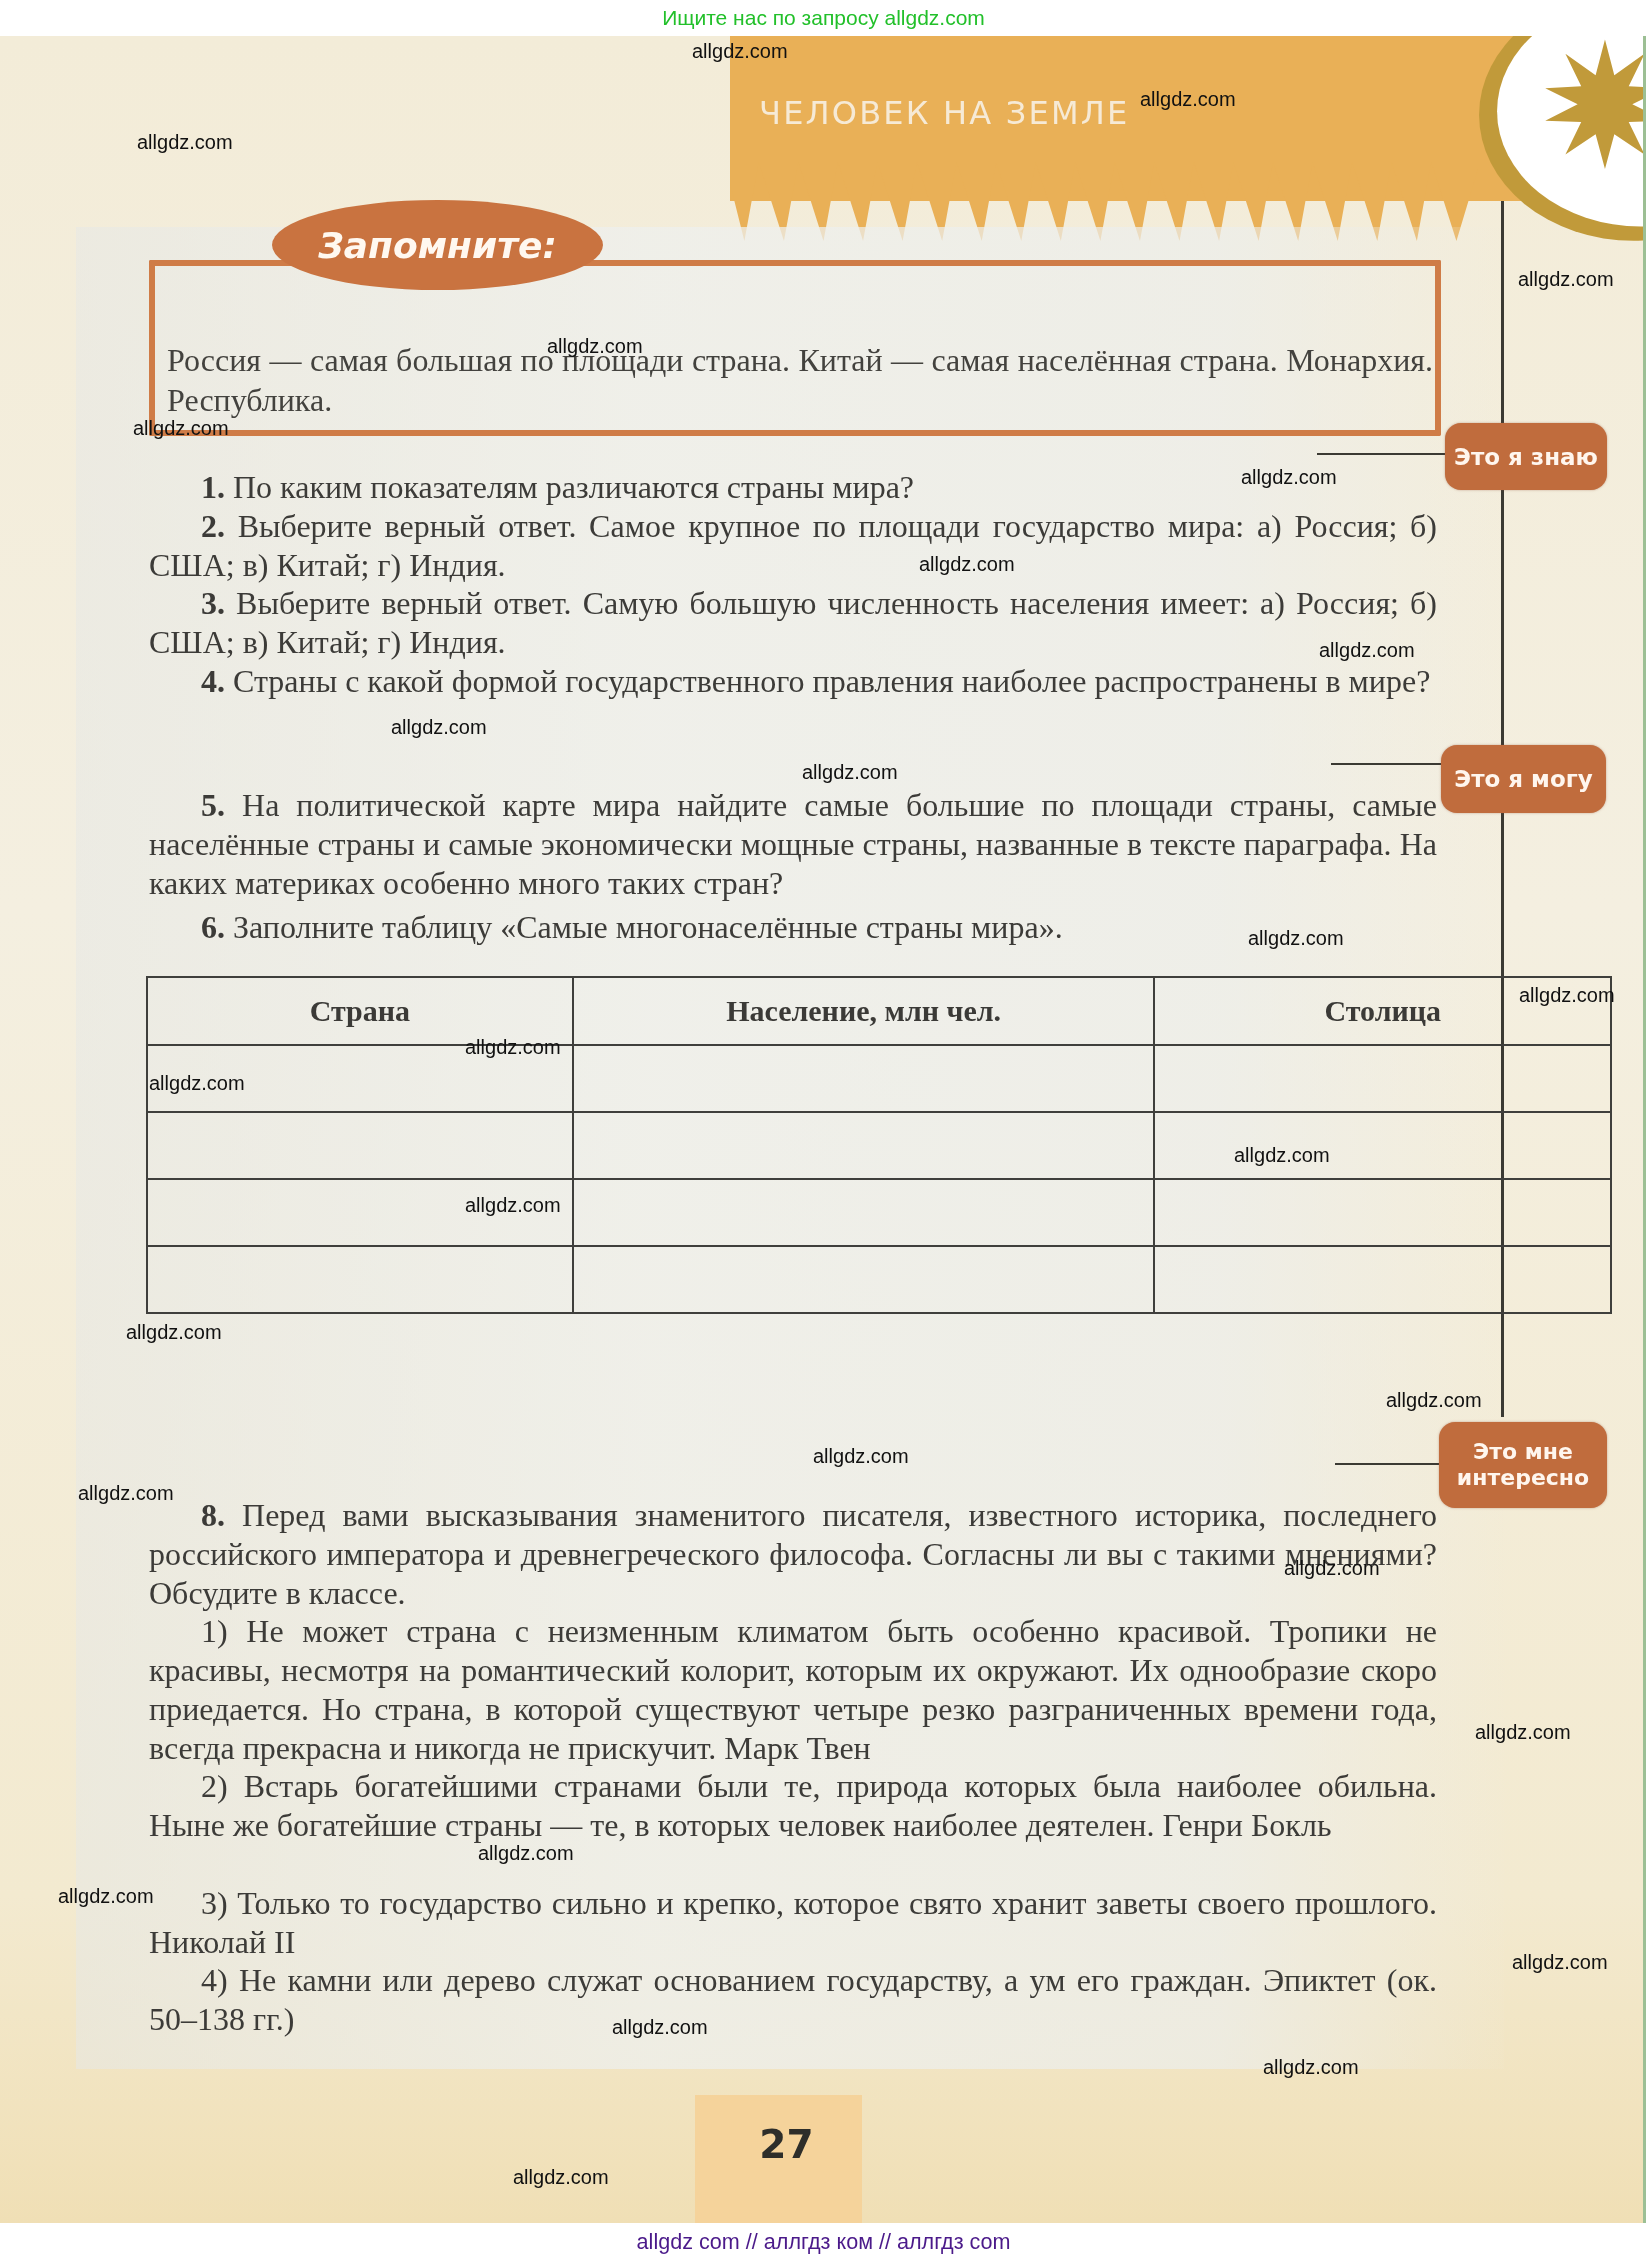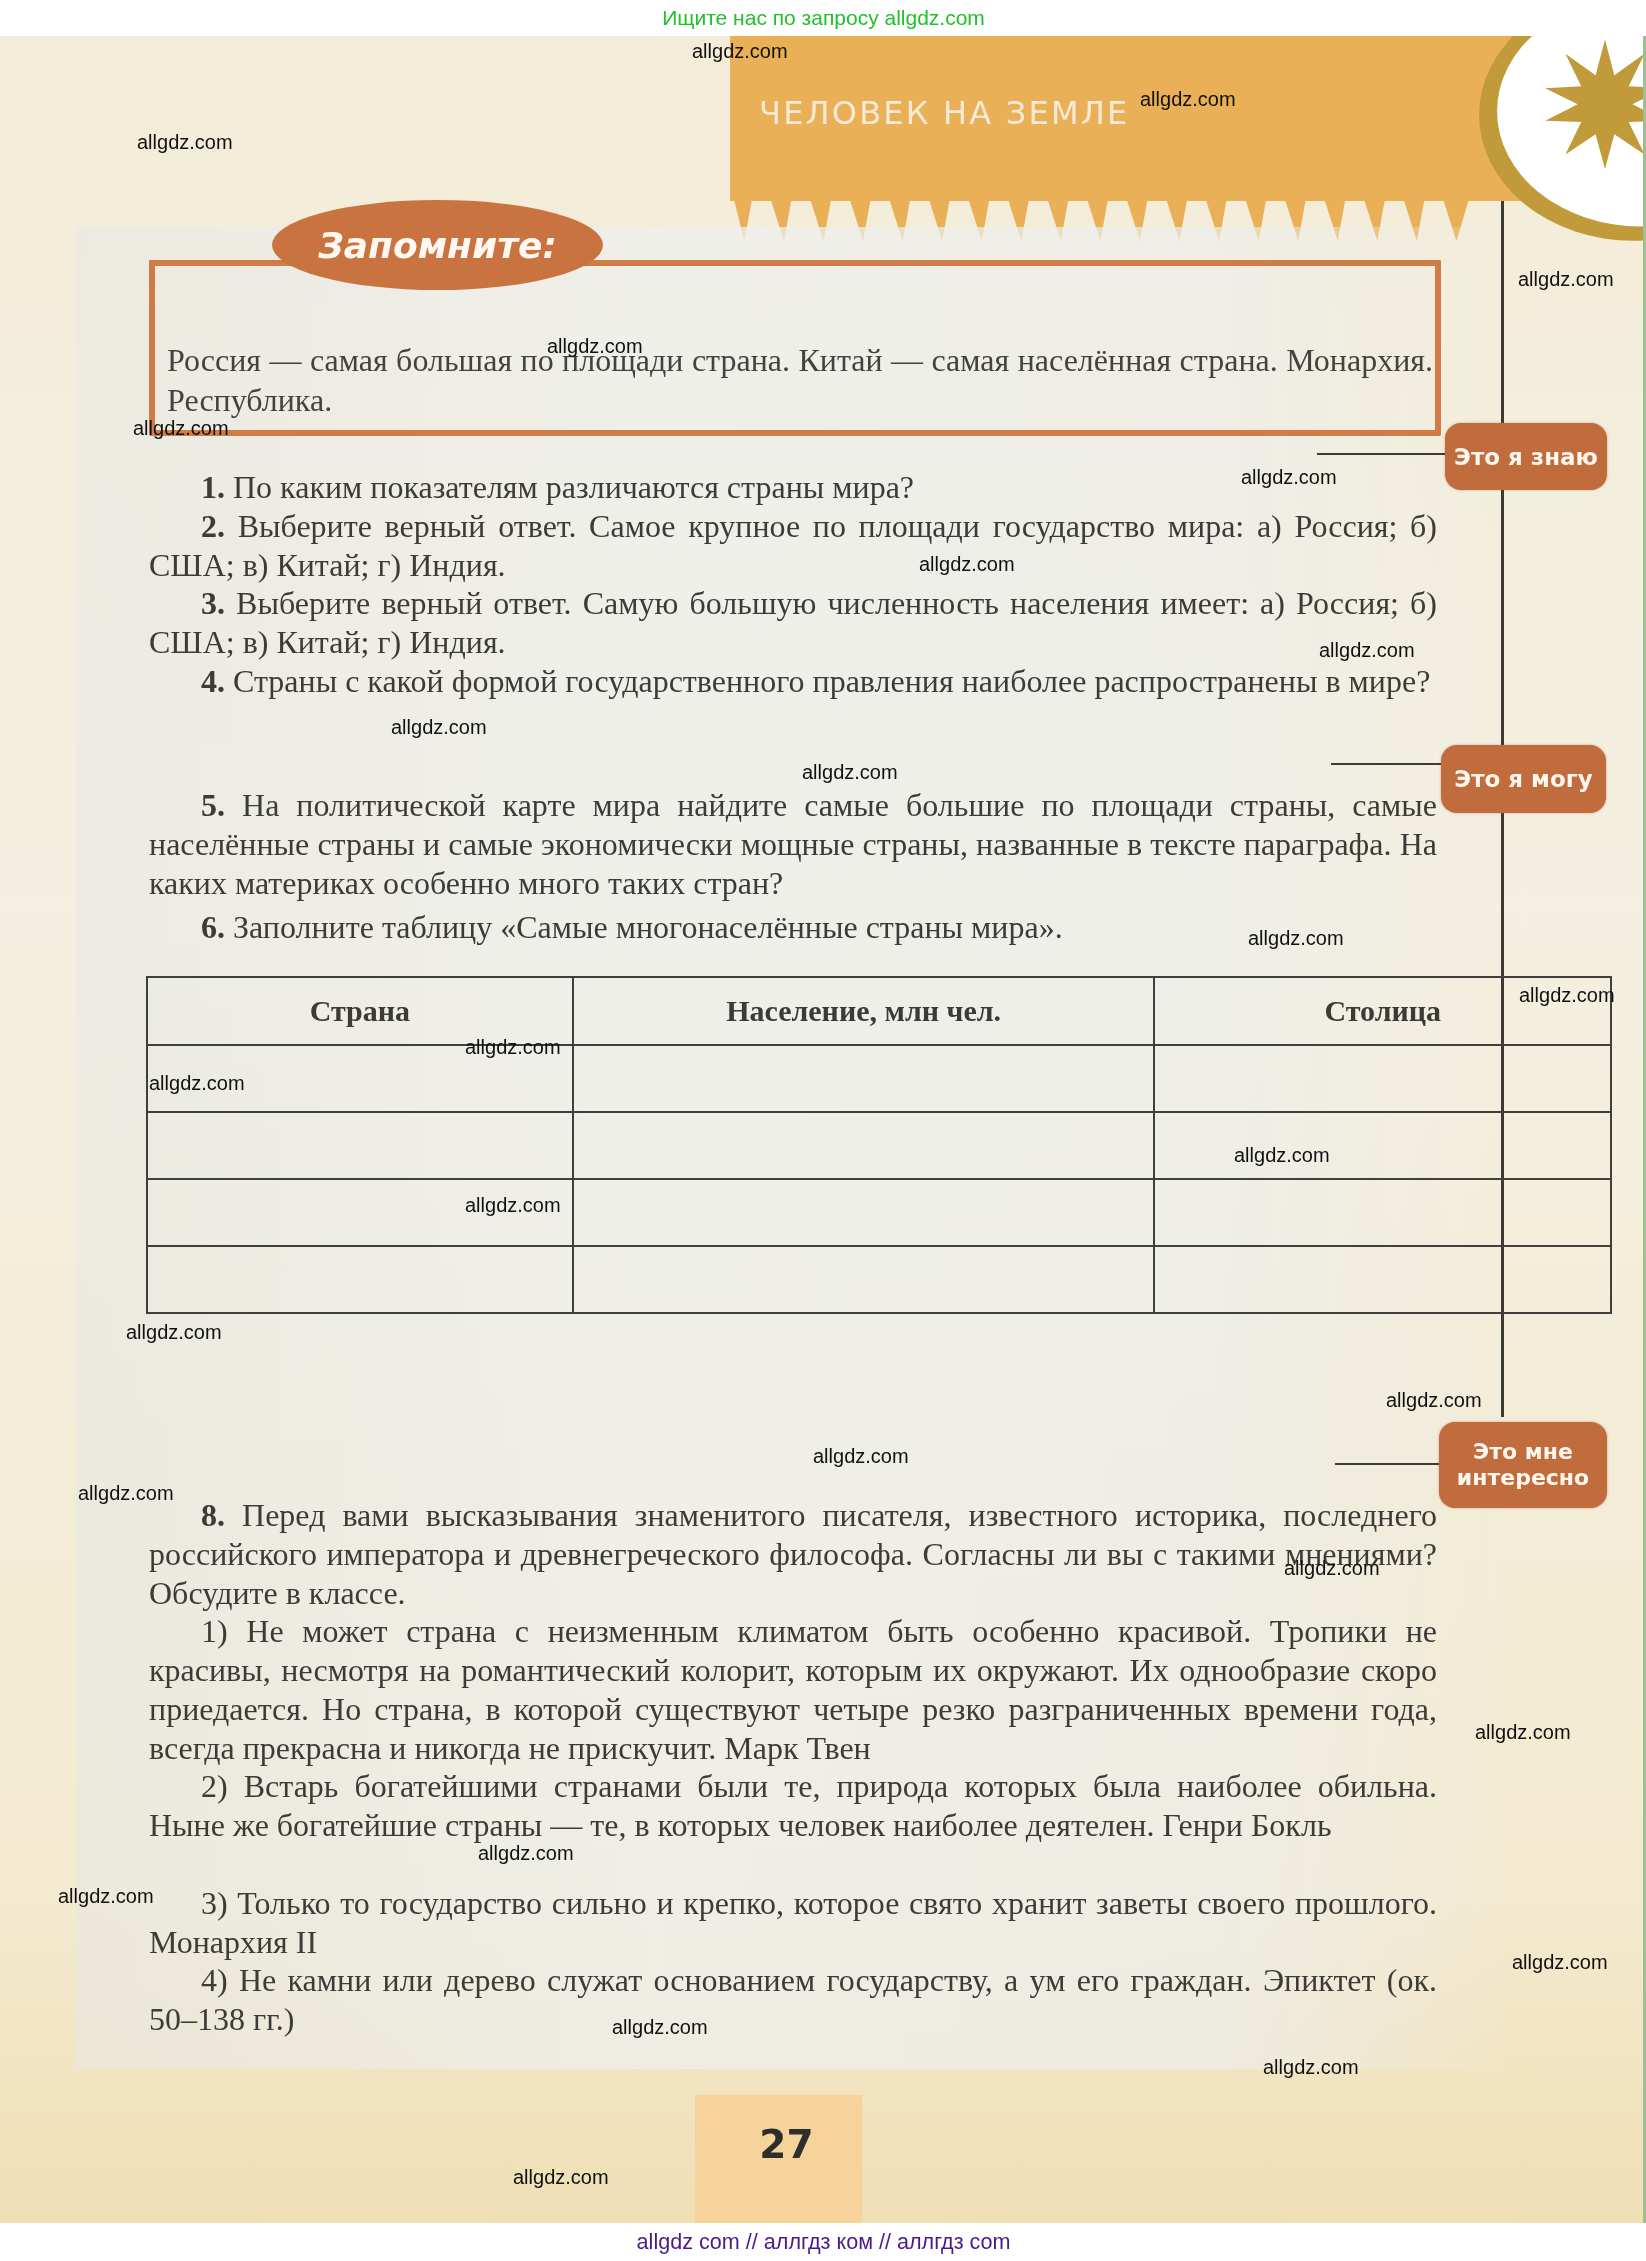--- a/index.html
+++ b/index.html
@@ -135,21 +135,21 @@
           <td></td>
           <td></td>
         </tr>
   </tbody>
     </table>
 
   <div class="q" style="top:1460px;"><span class="q-num">8.</span> <span>Перед вами высказывания знаменитого писателя, известного историка, последнего российского императора и древнегреческого философа. Согласны ли вы с такими мнениями? Обсудите в классе.</span></div>
 
   <div class="q" style="top:1576px;"><span>1)</span> <span>Не может страна с неизменным климатом быть особенно красивой. Тропики не красивы, несмотря на романтический колорит, которым их окружают. Их однообразие скоро приедается. Но страна, в которой существуют четыре резко разграниченных времени года, всегда прекрасна и никогда не прискучит.</span> <span class="author">Марк Твен</span></div>
   <div class="q" style="top:1731px;"><span>2)</span> <span>Встарь богатейшими странами были те, природа которых была наиболее обильна. Ныне же богатейшие страны — те, в которых человек наиболее деятелен.</span> <span class="author">Генри Бокль</span></div>
-  <div class="q" style="top:1848px;"><span>3)</span> <span>Только то государство сильно и крепко, которое свято хранит заветы своего прошлого.</span> <span class="author">Монархия II</span></div>
+  <div class="q" style="top:1848px;"><span>3)</span> <span>Только то государство сильно и крепко, которое свято хранит заветы своего прошлого.</span> <span class="author">Николай II</span></div>
   <div class="q" style="top:1925px;"><span>4)</span> <span>Не камни или дерево служат основанием государству, а ум его граждан.</span> <span class="author">Эпиктет (ок. 50–138 гг.)</span></div>
 
   <div class="page-num-box" style="top:2059px;"></div>
   <div class="page-num" style="top:2086px;">27</div>
 </div>
 <div class="page-right-strip"></div>
 
 <div class="wm" style="left:692px; top:40px;">allgdz.com</div>
 <div class="wm" style="left:1140px; top:88px;">allgdz.com</div>
 <div class="wm" style="left:137px; top:131px;">allgdz.com</div>

